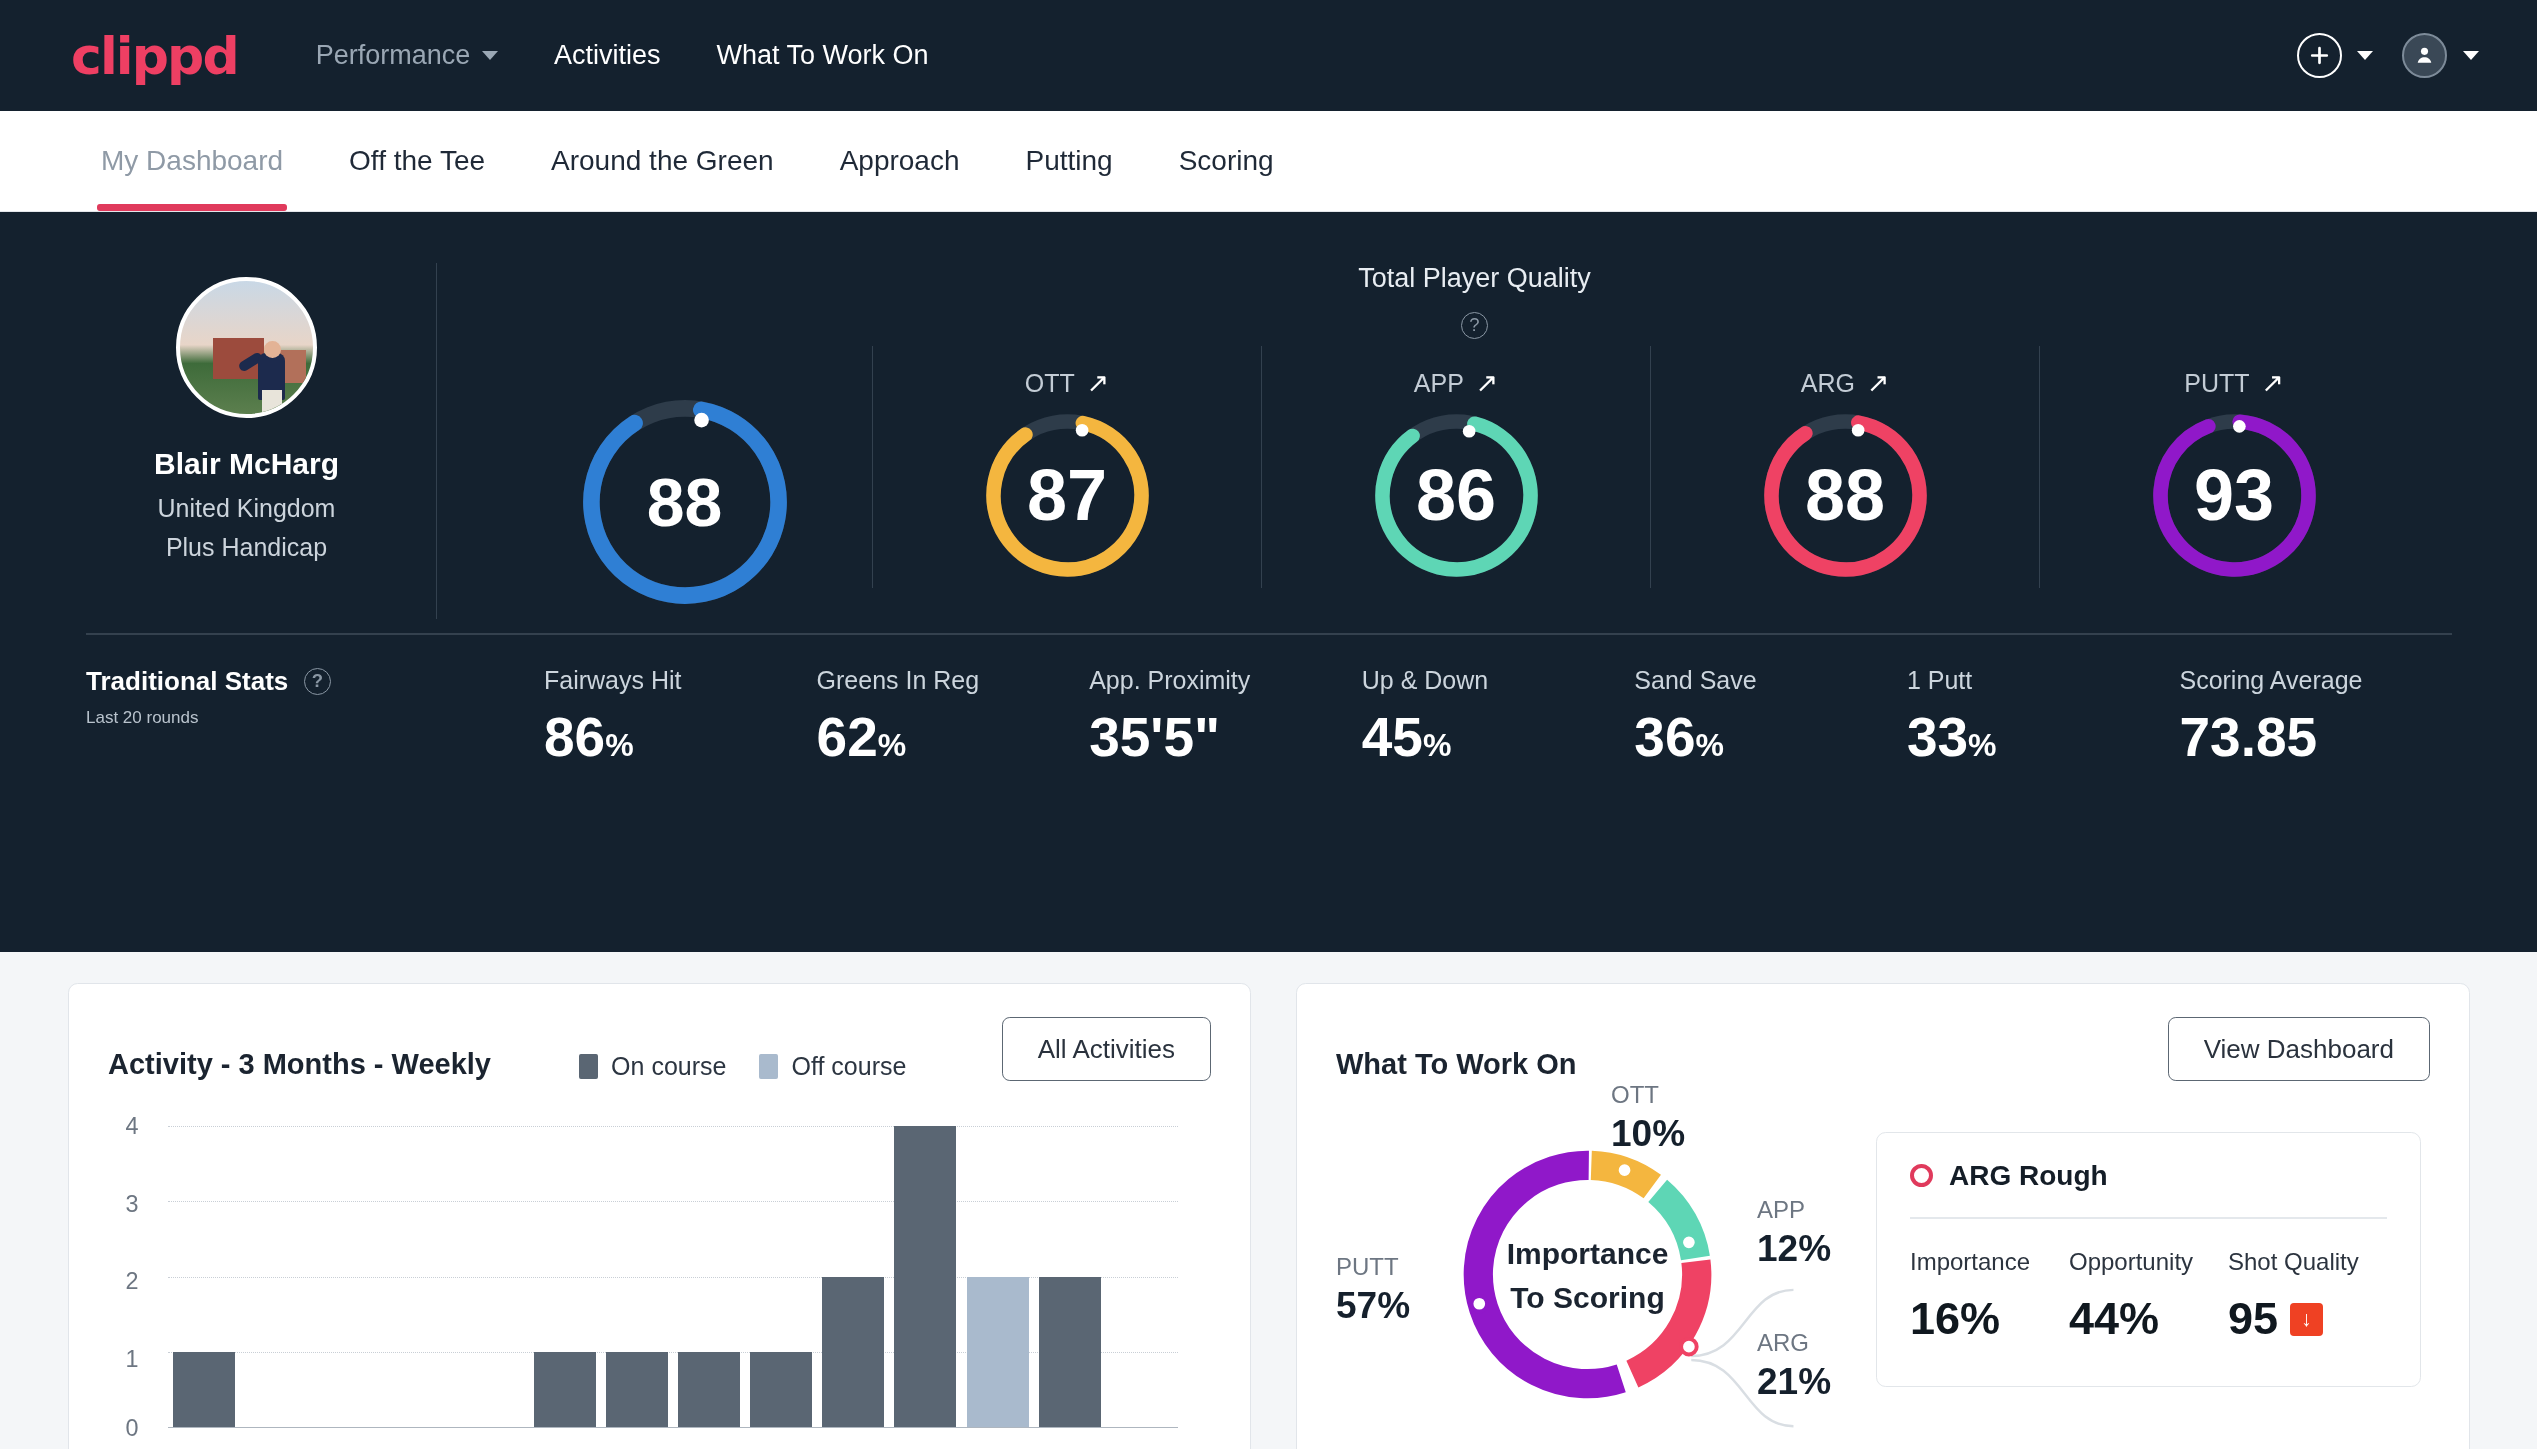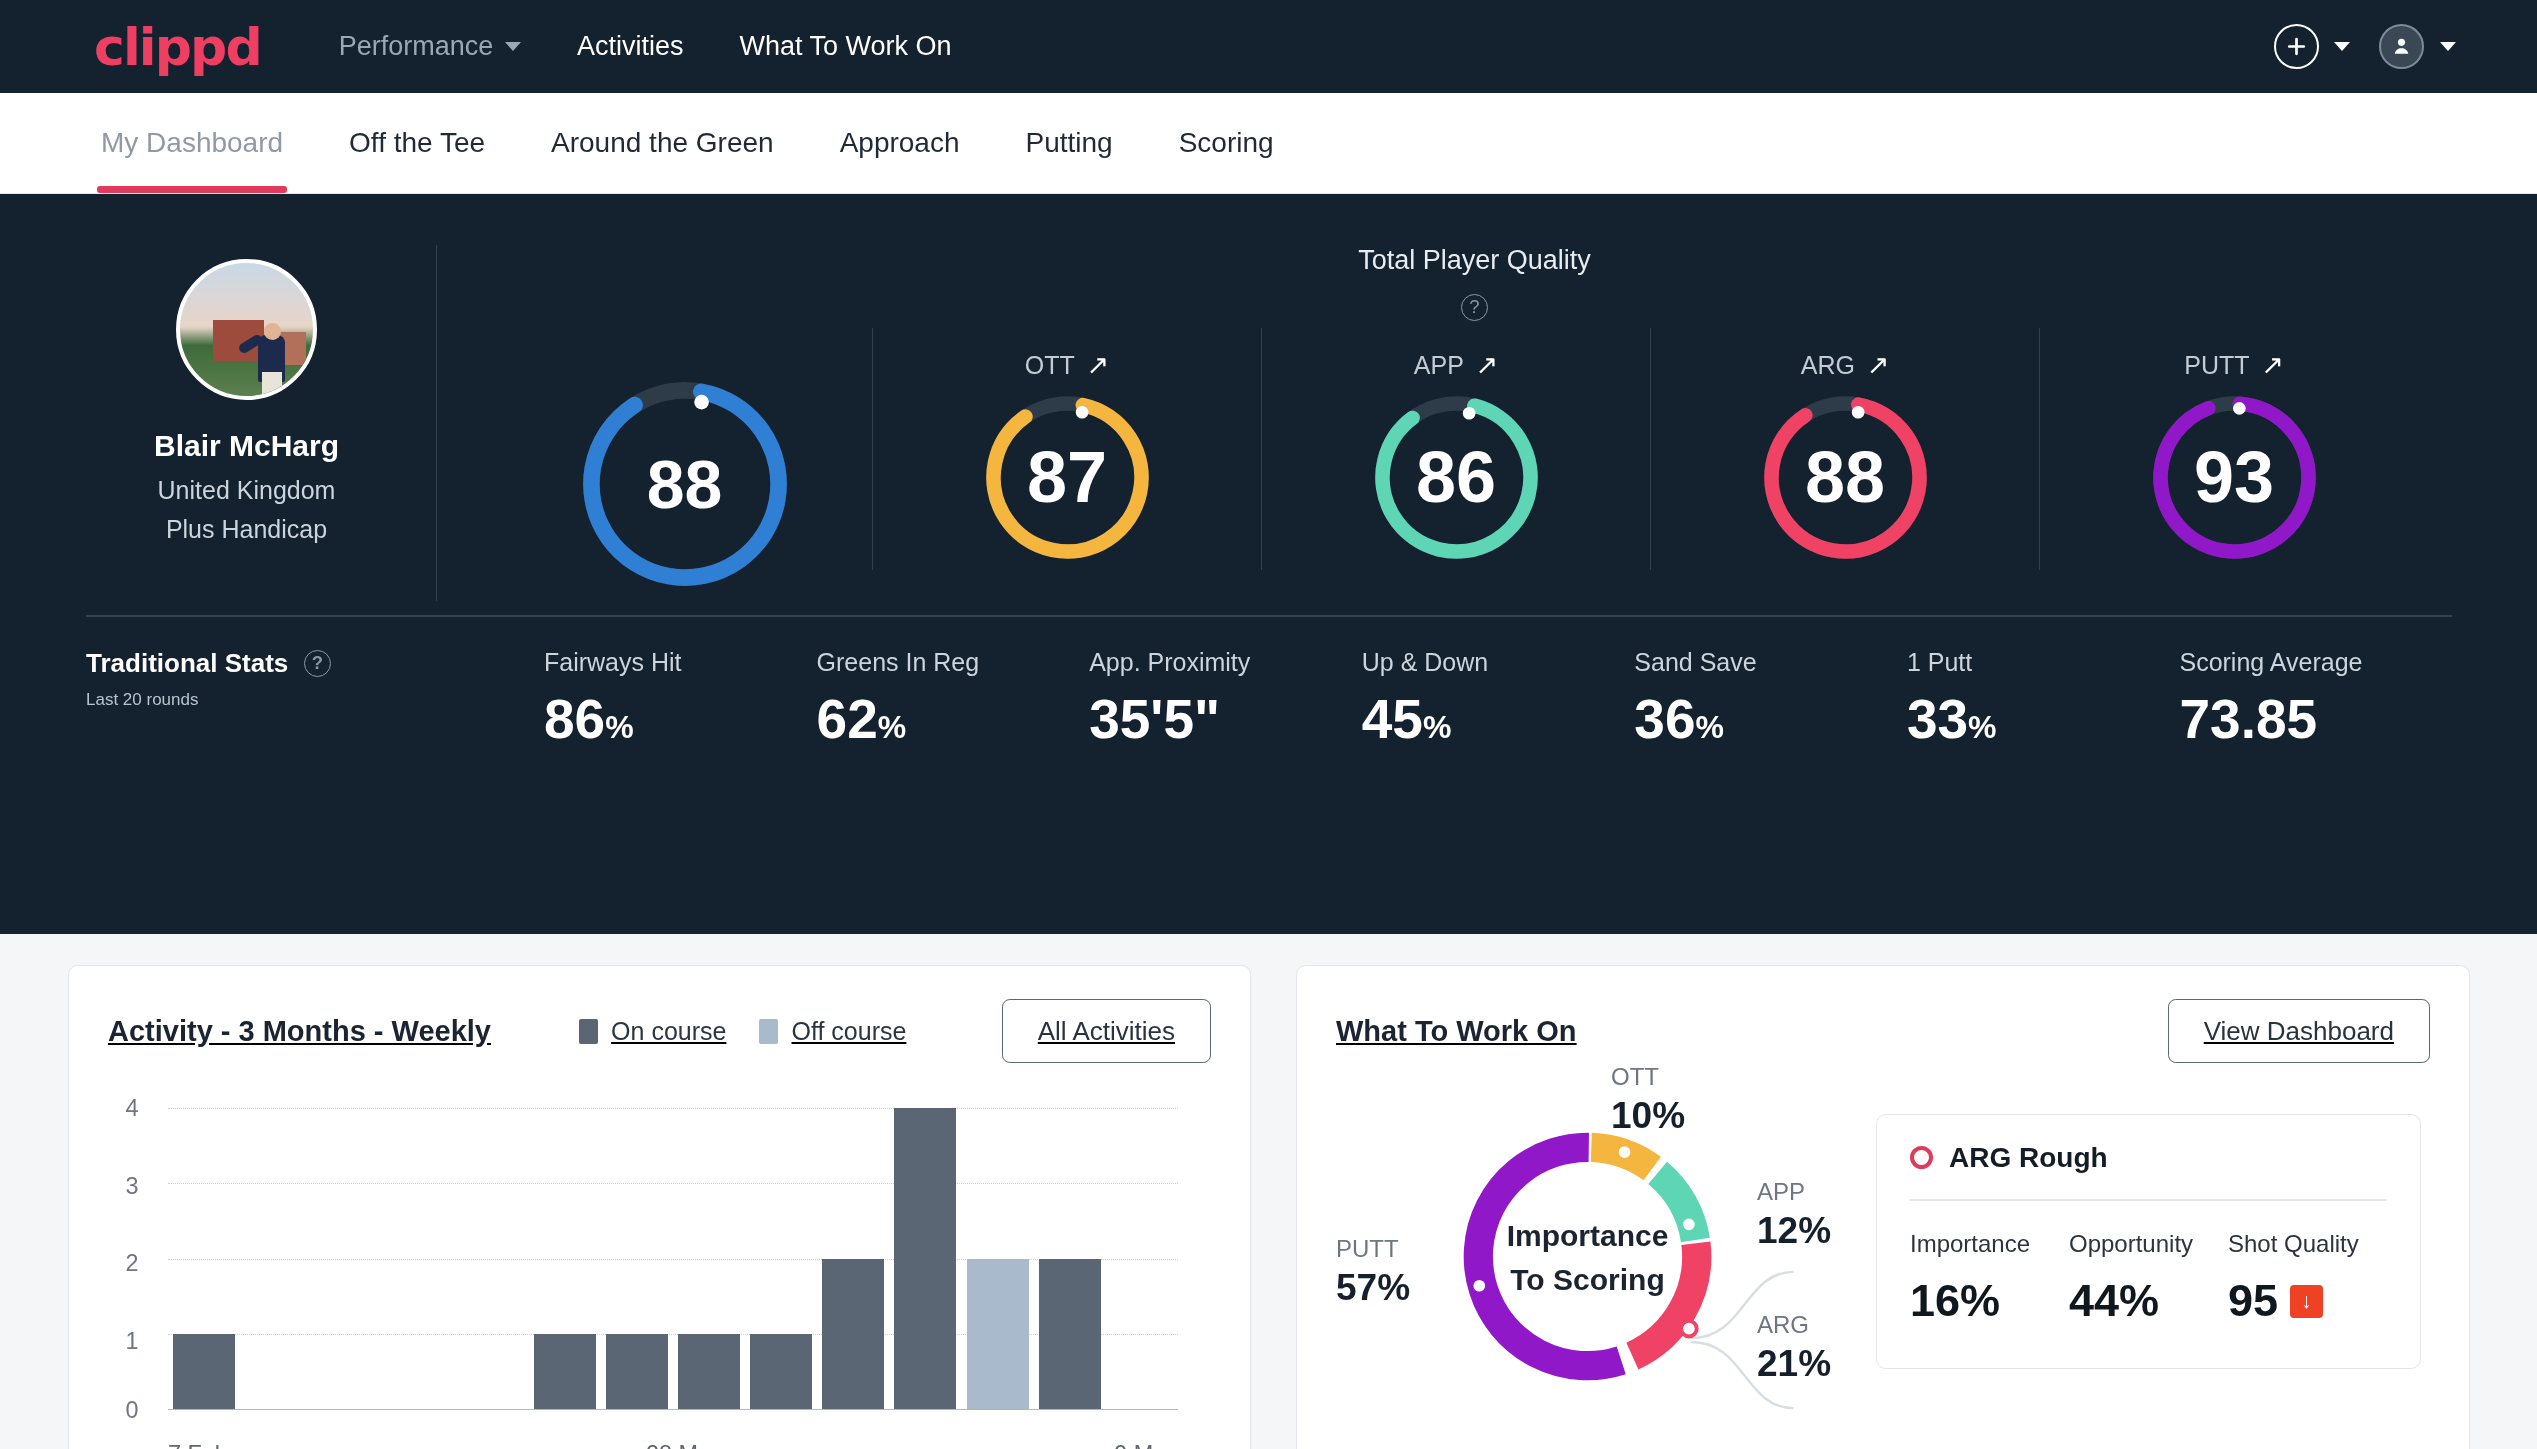--- a/index.html
+++ b/index.html
@@ -4,22 +4,22 @@
 <style>
   * { box-sizing: border-box; margin: 0; padding: 0; }
   html, body {
     width: 2538px; height: 1450px;
     font-family: "Liberation Sans", sans-serif;
     background: #ffffff; overflow: hidden;
   }
 
   
   .topnav {
-    height: 93px; background: #14212e;
-    display: flex; align-items: center; padding: 0 47px;
+    height: 111px; background: #14212e;
+    display: flex; align-items: center; padding: 0 24px;
   }
   .logo {
     font-size: 52px; font-weight: 700; color: #ee3f63;
     letter-spacing: -1.9px; margin-left: 47px; margin-right: 78px;
     font-family: "DejaVu Sans", sans-serif;
   }
   .navlinks { display: flex; align-items: center; gap: 56px; }
   .navlink {
     font-size: 27px; color: #ffffff; cursor: pointer;
     display: flex; align-items: center; gap: 11.7px; white-space: nowrap;
@@ -110,21 +110,21 @@
   .stat-v .unit { font-size: 32px; font-weight: 700; }
 
   
   .bottom { background: #f4f6f8; padding: 31px 68px 0 68px; display: flex; gap: 45px; height: 593px; }
   .card {
     background: #ffffff; border: 1.9px solid #e1e5ea; border-radius: 9.7px;
     padding: 33px 39px;
   }
   .card.left { width: 1183px; }
   .card.right { flex: 1; }
-  .card-head { display: flex; align-items: center; text-decoration: underline; }
+  .card-head { display: flex; align-items: flex-end; }
   .card-title { font-size: 29px; font-weight: 700; color: #1b2430; }
   .legend { display: flex; align-items: center; gap: 33px; margin-left: 88px; }
   .leg { display: flex; align-items: center; gap: 13.6px; font-size: 25px; color: #2c3541; }
   .swatch { width: 18.5px; height: 25px; border-radius: 1.9px; }
   .btn {
     margin-left: auto; border: 1.9px solid #5c6773; border-radius: 7.8px;
     padding: 15.6px 35px; font-size: 26px; color: #2a323d; background: #fff; cursor: pointer;
     white-space: nowrap;
   }
 

